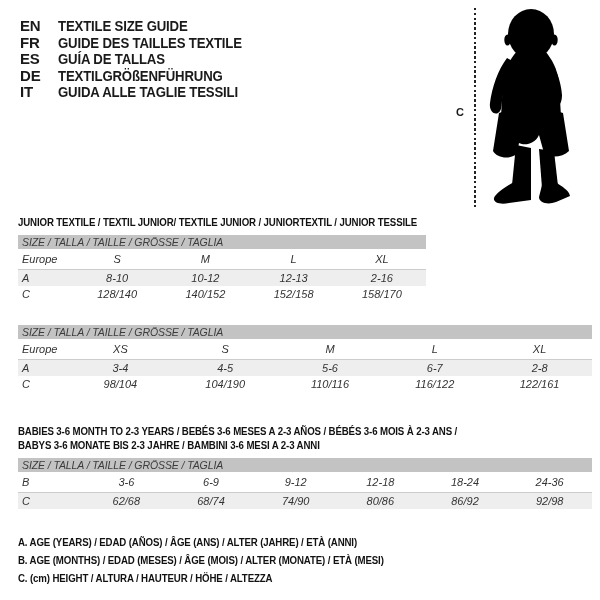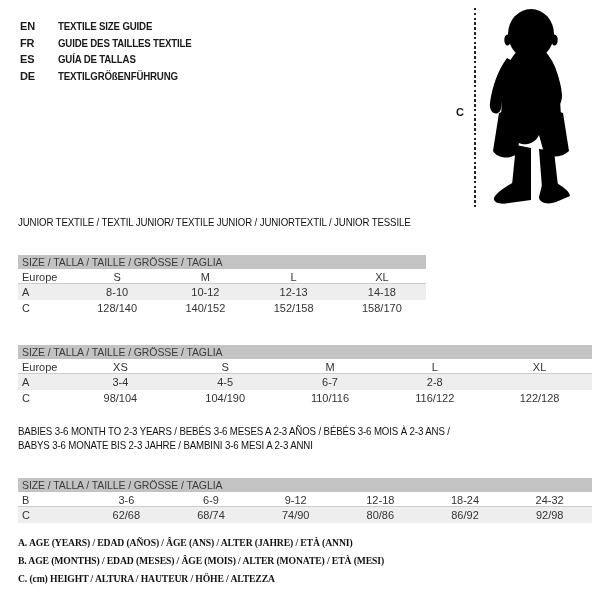--- a/index.html
+++ b/index.html
@@ -9,51 +9,51 @@
   html,body{width:600px;height:600px;}
   body{
     background:#fff;
     font-family:"Liberation Sans", sans-serif;
     color:var(--txt);
     position:relative;
     overflow:hidden;
   }
   
   .lang-list{position:absolute;left:20px;top:18px;}
-  .lang-row{display:flex;font-size:11px;font-weight:bold;line-height:16.5px;white-space:nowrap;}
+  .lang-row{display:flex;font-size:15px;font-weight:bold;line-height:16.5px;white-space:nowrap;}
   .lang-code{width:38px;letter-spacing:-0.2px;}
   .lang-title{display:inline-block;transform:scaleX(0.88);transform-origin:left center;letter-spacing:-0.2px;}
   
   .measure-line{
     position:absolute;left:474px;top:8px;width:2px;height:200px;
     background:repeating-linear-gradient(to bottom,#222 0 2.5px,transparent 2.5px 4.8px);
   }
   .measure-label{position:absolute;left:452px;top:106px;width:16px;text-align:center;font-size:11px;font-weight:bold;}
   .silhouette{position:absolute;left:486px;top:7px;}
   .silhouette *{fill:var(--sil);}
   
   .section{position:absolute;left:18px;}
   .s0{top:215px;width:408px;}
   .s1{top:319px;width:574px;}
   .s2{top:424px;width:574px;}
-  .sec-title{font-size:11px;font-weight:normal;color:#111;}
+  .sec-title{font-size:11px;font-weight:bold;color:#111;}
   .title-line{line-height:14px;white-space:nowrap;transform:scaleX(0.88);transform-origin:left center;letter-spacing:-0.15px;}
   .title-line sub{font-size:7.5px;}
-  .tbl{margin-top:26px;font-size:11px;color:#333;}
+  .tbl{margin-top:6px;font-size:11px;color:#333;font-style:italic;}
   .tbl-bar{
     height:14px;line-height:14px;background:var(--bar);color:#3c3c3c;
     font-size:10.5px;padding-left:4px;letter-spacing:-0.1px;white-space:nowrap;overflow:hidden;
   }
   .row{display:grid;height:16px;line-height:16px;align-items:center;}
-  .tbl > .row:nth-child(2){border-bottom:1px solid var(--rule);height:15px;}
+  .tbl > .row:nth-child(2){border-bottom:1px solid var(--rule);height:21px;}
   .tbl > .row:nth-child(3){background:var(--alt);}
   .row .lbl{padding-left:4px;text-align:left;white-space:nowrap;}
   .row .val{text-align:center;white-space:nowrap;}
   
-  .notes{position:absolute;left:18px;top:533px;font-family:Liberation Serif, serif;}
+  .notes{position:absolute;left:18px;top:533px;}
   .note{font-size:11px;font-weight:bold;line-height:18px;white-space:nowrap;transform:scaleX(0.88);transform-origin:left center;letter-spacing:-0.15px;color:#111;}
 </style>
 </head>
 <body>
 
 <header>
   <div class="lang-list">
       <div class="lang-row">
         <span class="lang-code">EN</span>
         <span class="lang-title">TEXTILE SIZE GUIDE</span>
@@ -62,20 +62,24 @@
         <span class="lang-code">FR</span>
         <span class="lang-title">GUIDE DES TAILLES TEXTILE</span>
       </div>
       <div class="lang-row">
         <span class="lang-code">ES</span>
         <span class="lang-title">GUÍA DE TALLAS</span>
       </div>
       <div class="lang-row">
         <span class="lang-code">DE</span>
         <span class="lang-title">TEXTILGRÖßENFÜHRUNG</span>
+      </div>
+      <div class="lang-row">
+        <span class="lang-code">IT</span>
+        <span class="lang-title">GUIDA ALLE TAGLIE TESSILI</span>
       </div>
     </div>
 
   <div class="measure-line"></div>
   <span class="measure-label">C</span>
 
   <svg class="silhouette" width="106" height="200" viewBox="0 0 106 200" aria-hidden="true">
     <ellipse cx="45" cy="27" rx="23" ry="25"></ellipse>
     <ellipse cx="21.5" cy="33" rx="3.2" ry="5.5"></ellipse>
     <ellipse cx="68.5" cy="33" rx="3.2" ry="5.5"></ellipse>
@@ -102,21 +106,21 @@
           <span class="val">S</span>
           <span class="val">M</span>
           <span class="val">L</span>
           <span class="val">XL</span>
         </div>
         <div class="row" style="grid-template-columns: 55px repeat(4, 1fr);">
           <span class="lbl">A</span>
           <span class="val">8-10</span>
           <span class="val">10-12</span>
           <span class="val">12-13</span>
-          <span class="val">14-18</span>
+          <span class="val">2-16</span>
         </div>
         <div class="row" style="grid-template-columns: 55px repeat(4, 1fr);">
           <span class="lbl">C</span>
           <span class="val">128/140</span>
           <span class="val">140/152</span>
           <span class="val">152/158</span>
           <span class="val">158/170</span>
         </div>
       </div>
     </section>
@@ -128,48 +132,49 @@
           <span class="val">XS</span>
           <span class="val">S</span>
           <span class="val">M</span>
           <span class="val">L</span>
           <span class="val">XL</span>
         </div>
         <div class="row" style="grid-template-columns: 50px repeat(5, 1fr);">
           <span class="lbl">A</span>
           <span class="val">3-4</span>
           <span class="val">4-5</span>
+          <span class="val">5-6</span>
           <span class="val">6-7</span>
           <span class="val">2-8</span>
         </div>
         <div class="row" style="grid-template-columns: 50px repeat(5, 1fr);">
           <span class="lbl">C</span>
           <span class="val">98/104</span>
           <span class="val">104/190</span>
           <span class="val">110/116</span>
           <span class="val">116/122</span>
-          <span class="val">122/128</span>
+          <span class="val">122/161</span>
         </div>
       </div>
     </section>
     <section class="section s2">
       <div class="sec-title">
         <div class="title-line"><span>BABIES 3-6 MONTH TO 2-3 YEARS / BEBÉS 3-6 MESES A 2-3 AÑOS / BÉBÉS 3-6 MOIS À 2-3 ANS /</span></div>
         <div class="title-line"><span>BABYS 3-6 MONATE BIS 2-3 JAHRE / BAMBINI 3-6 MESI A 2-3 ANNI</span></div>
       </div>
       <div class="tbl">
         <div class="tbl-bar">SIZE / TALLA / TAILLE / GRÖSSE / TAGLIA</div>
         <div class="row" style="grid-template-columns: 66px repeat(6, 1fr);">
           <span class="lbl">B</span>
           <span class="val">3-6</span>
           <span class="val">6-9</span>
           <span class="val">9-12</span>
           <span class="val">12-18</span>
           <span class="val">18-24</span>
-          <span class="val">24-32</span>
+          <span class="val">24-36</span>
         </div>
         <div class="row" style="grid-template-columns: 66px repeat(6, 1fr);">
           <span class="lbl">C</span>
           <span class="val">62/68</span>
           <span class="val">68/74</span>
           <span class="val">74/90</span>
           <span class="val">80/86</span>
           <span class="val">86/92</span>
           <span class="val">92/98</span>
         </div>

